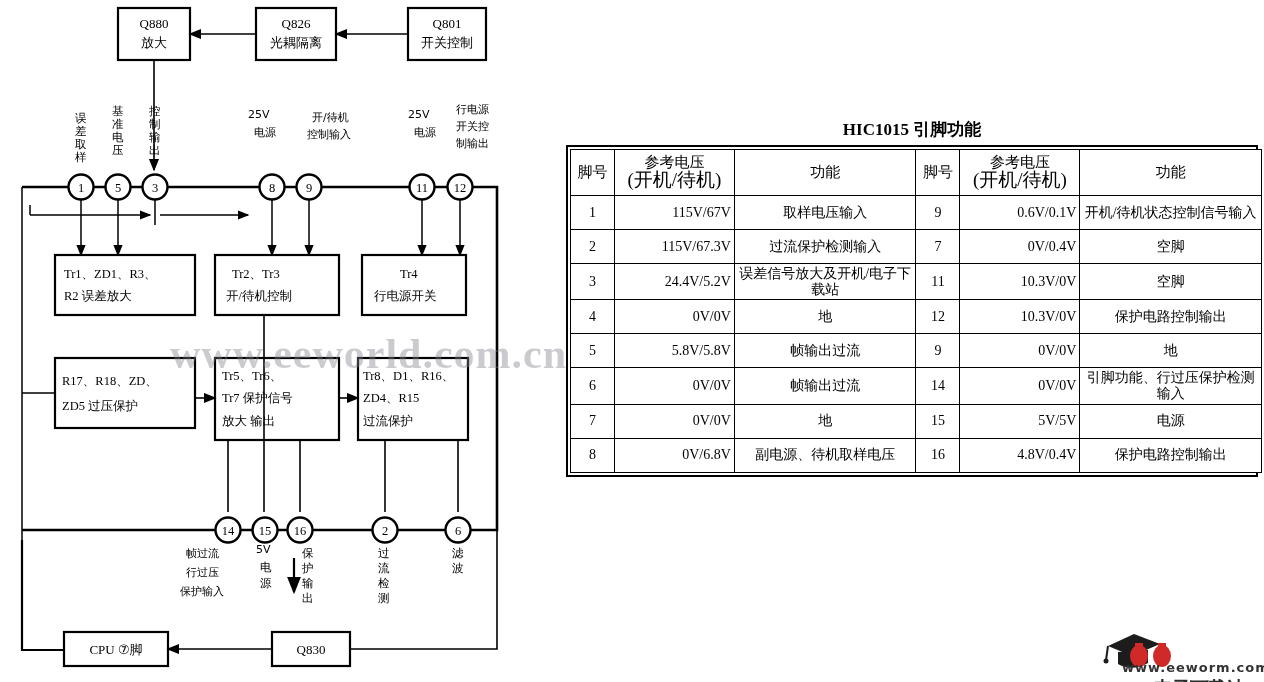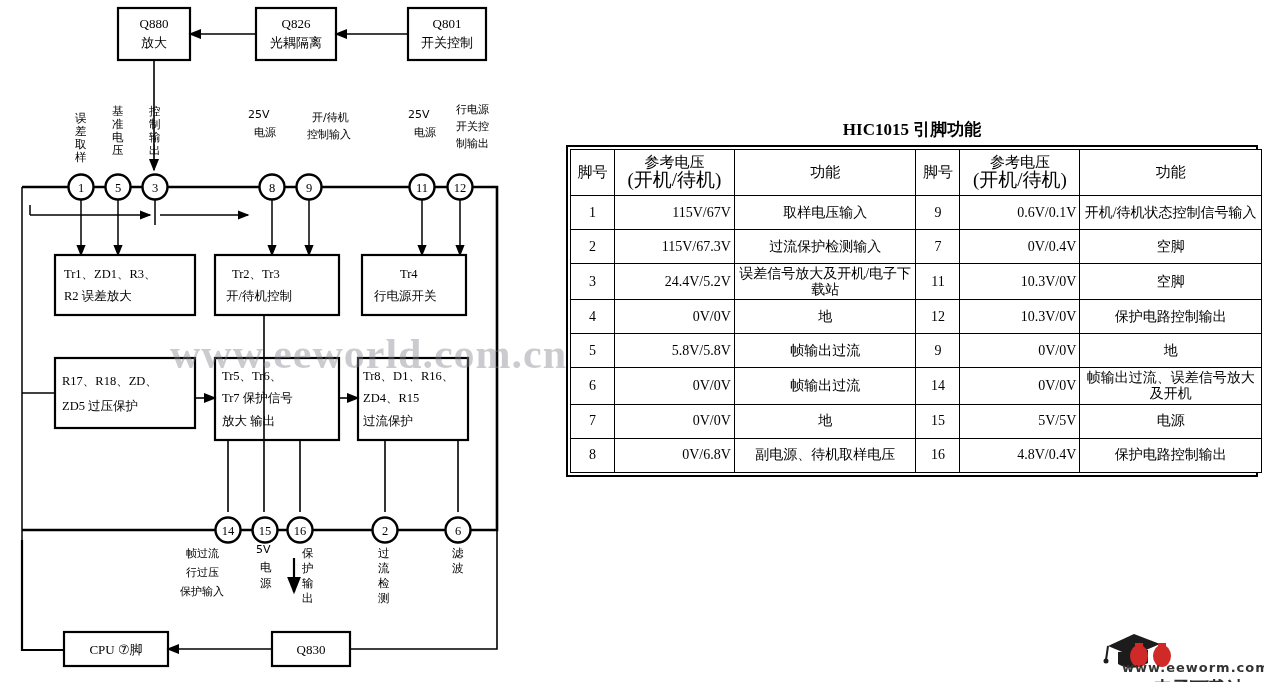--- a/index.html
+++ b/index.html
@@ -413,21 +413,21 @@
               <td class="c-pin">9</td>
               <td class="c-volt">0V/0V</td>
               <td class="c-func">地</td>
             </tr>
             <tr>
               <td class="c-pin">6</td>
               <td class="c-volt">0V/0V</td>
               <td class="c-func">帧输出过流</td>
               <td class="c-pin">14</td>
               <td class="c-volt">0V/0V</td>
-              <td class="c-func">帧输出过流、误差信号放大及开机</td>
+              <td class="c-func">引脚功能、行过压保护检测输入</td>
             </tr>
             <tr>
               <td class="c-pin">7</td>
               <td class="c-volt">0V/0V</td>
               <td class="c-func">地</td>
               <td class="c-pin">15</td>
               <td class="c-volt">5V/5V</td>
               <td class="c-func">电源</td>
             </tr>
             <tr>

